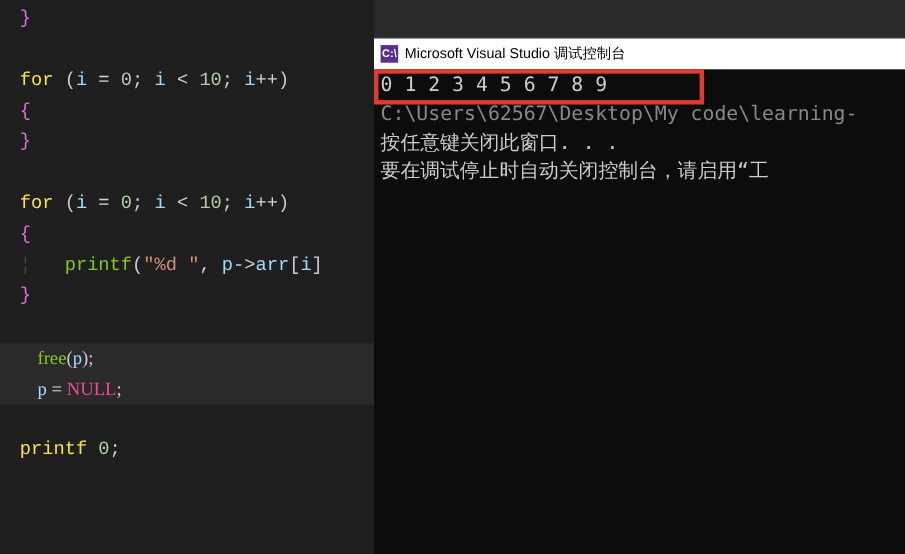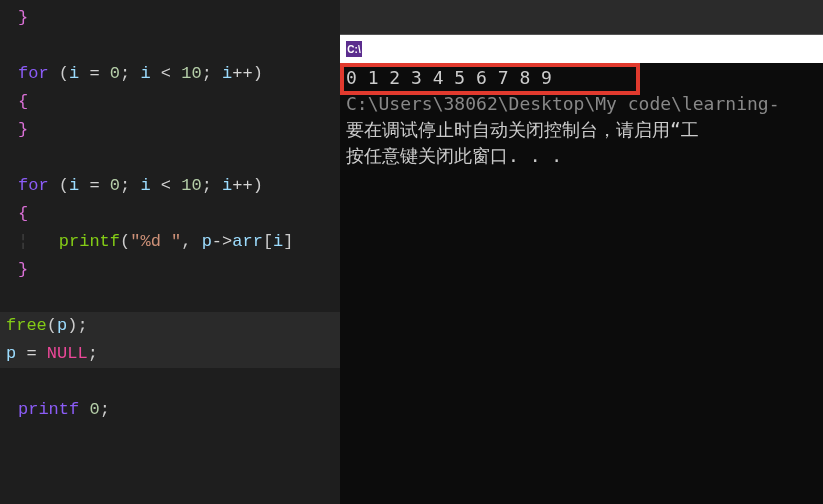--- a/index.html
+++ b/index.html
@@ -26,24 +26,25 @@
       line-height: 28px;
       color: #d4d4d4;
     }
     .line {
       white-space: pre;
       height: 28px;
     }
     .highlight-line {
       background: #2a2a2a;
       margin-left: -18px;
-      padding-left: 6px;
+      padding-left: 34px;
       width: calc(100% + 18px);
+      font-family: Liberation Serif, serif;
     }
-    .kw { color: #8b5cf6; }
+    .kw { color: #fde047; }
     .ident { color: #9cdcfe; }
     .num { color: #b5cea8; }
     .op { color: #d4d4d4; }
     .str { color: #ce9178; }
     .func { color: #84cc16; }
     .punct { color: #cccccc; }
     .const { color: #ec4899; }
     .brace { color: #da70d6; }
     .guide {
       color: #404040;
@@ -133,21 +134,22 @@
   <div class="line"></div>
   <div class="line highlight-line"><span class="func">free</span><span class="punct">(</span><span class="ident">p</span><span class="punct">)</span><span class="punct">;</span></div>
   <div class="line highlight-line"><span class="ident">p</span><span class="op"> = </span><span class="const">NULL</span><span class="punct">;</span></div>
   <div class="line"></div>
   <div class="line"><span class="kw">printf</span><span> </span><span class="num">0</span><span class="punct">;</span></div>
 </div>
 
 <div class="console-window">
   <div class="console-titlebar">
     <div class="console-icon">C:\</div>
+    <span>Microsoft Visual Studio 调试控制台</span>
   </div>
   <div class="console-body">
     <div class="highlight-box"></div>
     <div class="console-line">0 1 2 3 4 5 6 7 8 9</div>
-    <div class="console-line dimmed">C:\Users\38062\Desktop\My code\learning-</div>
+    <div class="console-line dimmed">C:\Users\62567\Desktop\My code\learning-</div>
+    <div class="console-line">按任意键关闭此窗口. . .</div>
     <div class="console-line">要在调试停止时自动关闭控制台，请启用“工</div>
-    <div class="console-line">按任意键关闭此窗口. . .</div>
   </div>
 </div>
 
 </body></html>

